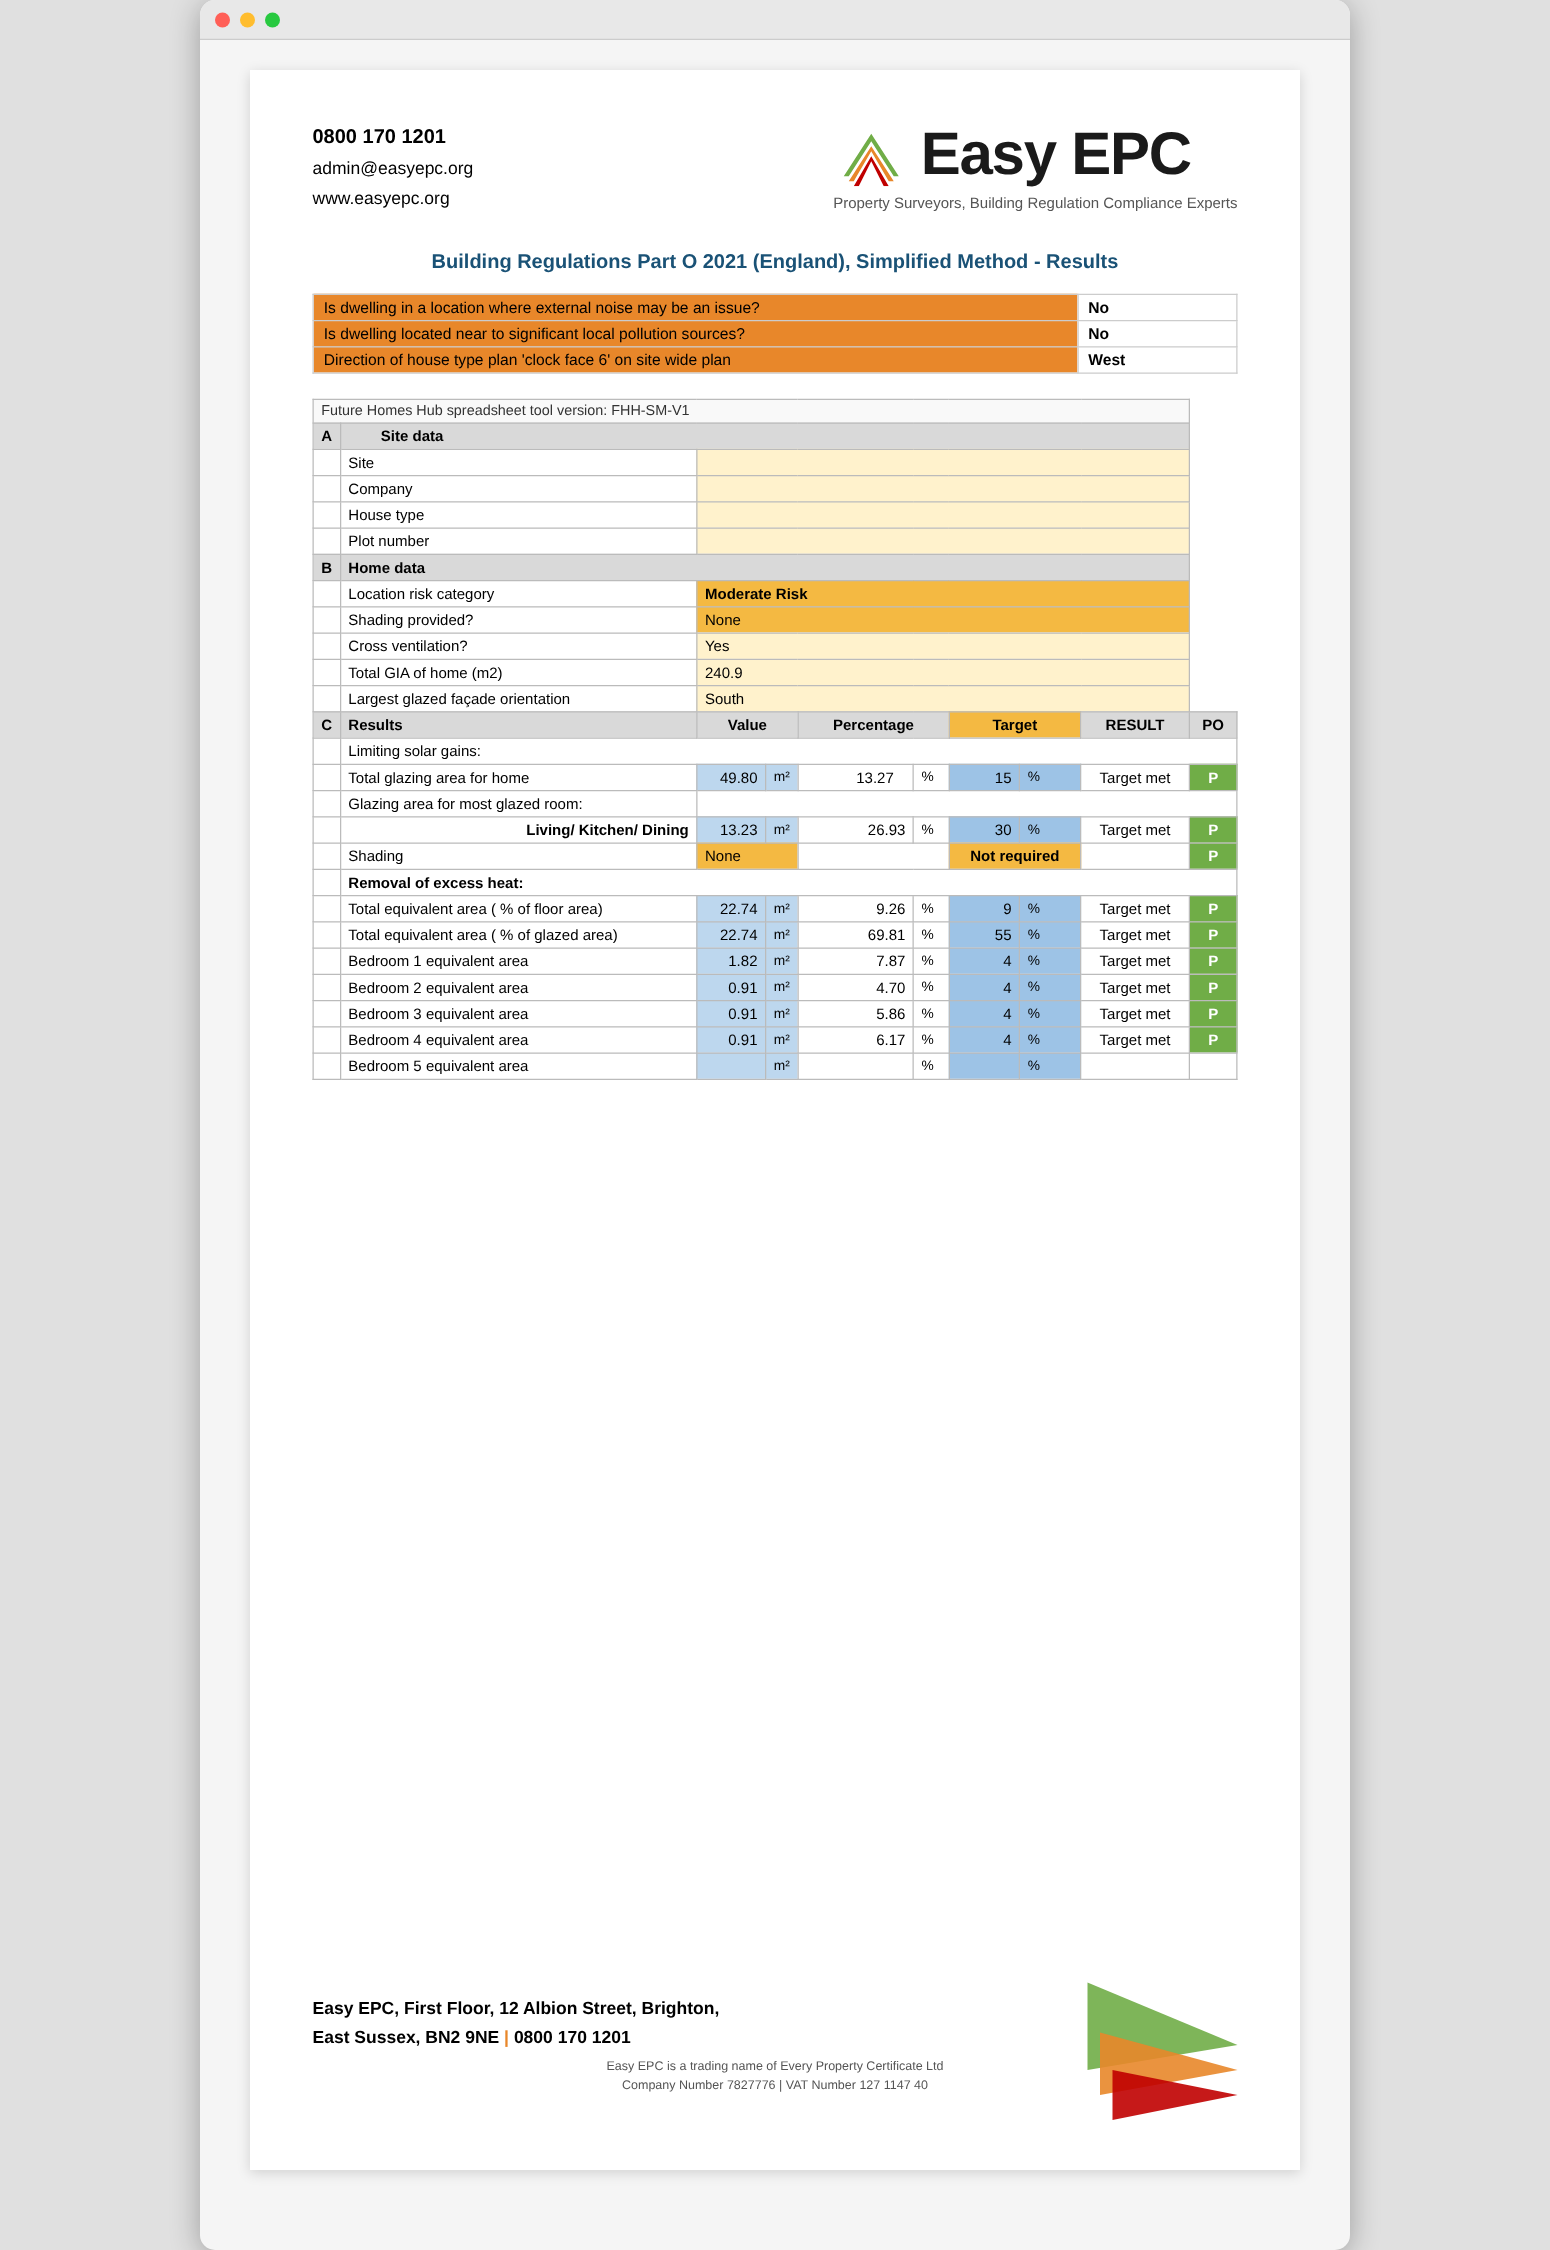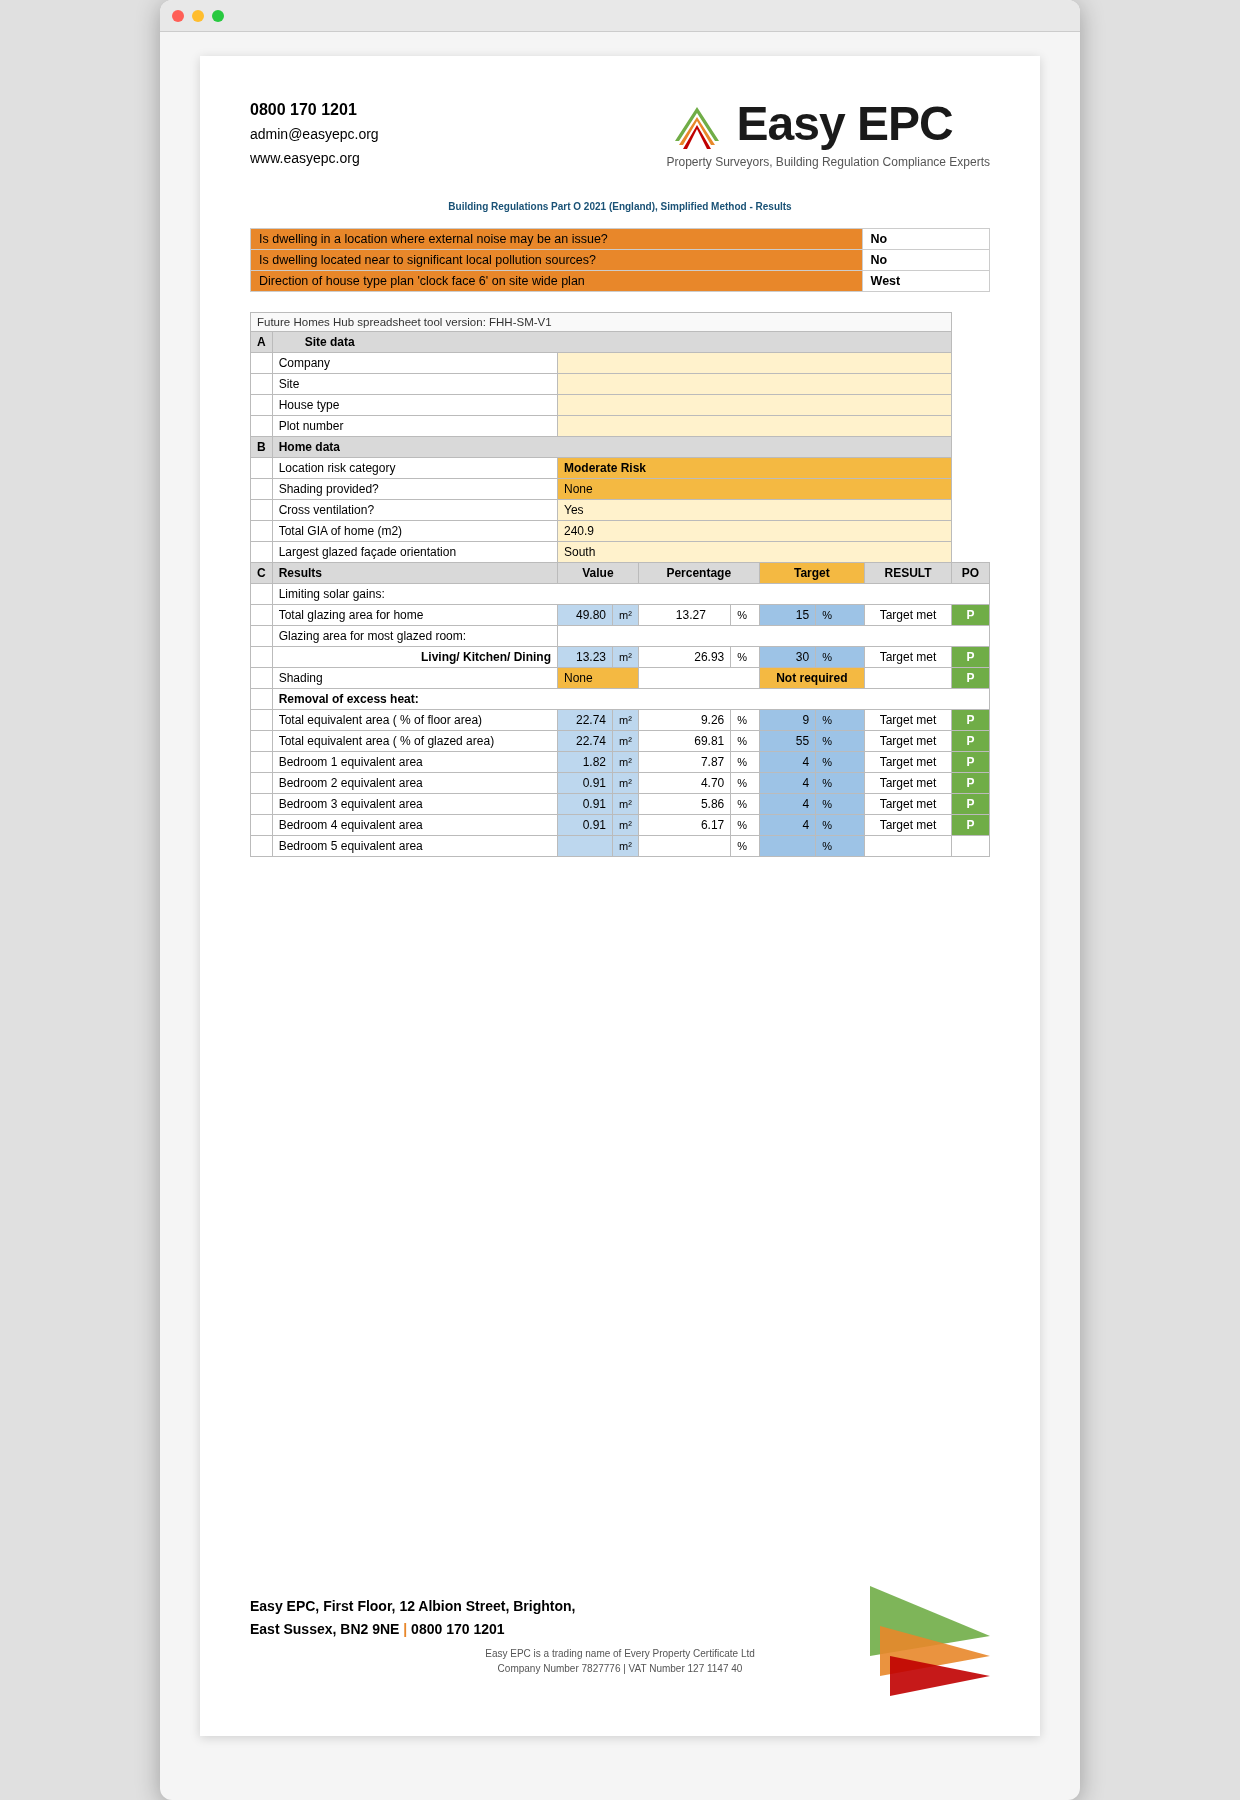--- a/index.html
+++ b/index.html
@@ -77,21 +77,21 @@
     }
     .logo-tagline {
       font-size: 12px;
       color: #555;
     }
 
     
     .report-title {
       text-align: center;
       color: #1a5276;
-      font-size: 10px;
+      font-size: 16px;
       font-weight: bold;
       margin-bottom: 16px;
     }
 
     
     .info-table {
       width: 100%;
       border-collapse: collapse;
       margin-bottom: 20px;
     }
@@ -262,26 +262,26 @@
       <tbody id="main-tbody">
           <tr class="version-row">
             <td colspan="9">Future Homes Hub spreadsheet tool version:  FHH-SM-V1</td>
           </tr>
           <tr class="section-header">
             <td class="section-label">A</td>
             <td colspan="8" style="font-weight:bold;padding-left:32px;">Site data</td>
           </tr>
           <tr>
             <td></td>
+            <td>Site</td>
+            <td class="yellow-cell" colspan="7"></td>
+          </tr>
+          <tr>
+            <td></td>
             <td>Company</td>
-            <td class="yellow-cell" colspan="7"></td>
-          </tr>
-          <tr>
-            <td></td>
-            <td>Site</td>
             <td class="yellow-cell" colspan="7"></td>
           </tr>
           <tr>
             <td></td>
             <td>House type</td>
             <td class="yellow-cell" colspan="7"></td>
           </tr>
           <tr>
             <td></td>
             <td>Plot number</td>
@@ -327,21 +327,21 @@
           </tr>
           <tr>
             <td></td>
             <td colspan="9" style="font-weight:normal;">Limiting solar gains:</td>
           </tr>
           <tr>
             <td></td>
             <td colspan="1">Total glazing area for home</td>
             <td class="value-col light-blue-cell" colspan="1" style="text-align:right; background:#bdd7ee;">49.80</td>
             <td class="unit-col" colspan="1" style="font-size:11px; background:#bdd7ee;">m²</td>
-            <td colspan="1" style="text-align:left;padding-left:37px;">13.27</td>
+            <td colspan="1" style="text-align:center;padding-left:37px;">13.27</td>
             <td colspan="1" style="font-size:11px;">%</td>
             <td class="blue-cell" colspan="1" style="text-align:right; background:#9dc3e6;">15</td>
             <td class="blue-cell" colspan="1" style="font-size:11px; background:#9dc3e6;">%</td>
             <td class="target-met" colspan="1" style="text-align:center;">Target met</td>
             <td class="p-green">P</td>
           </tr>
           <tr>
             <td></td>
             <td colspan="1">Glazing area for most glazed room:</td>
             <td colspan="8"></td>

